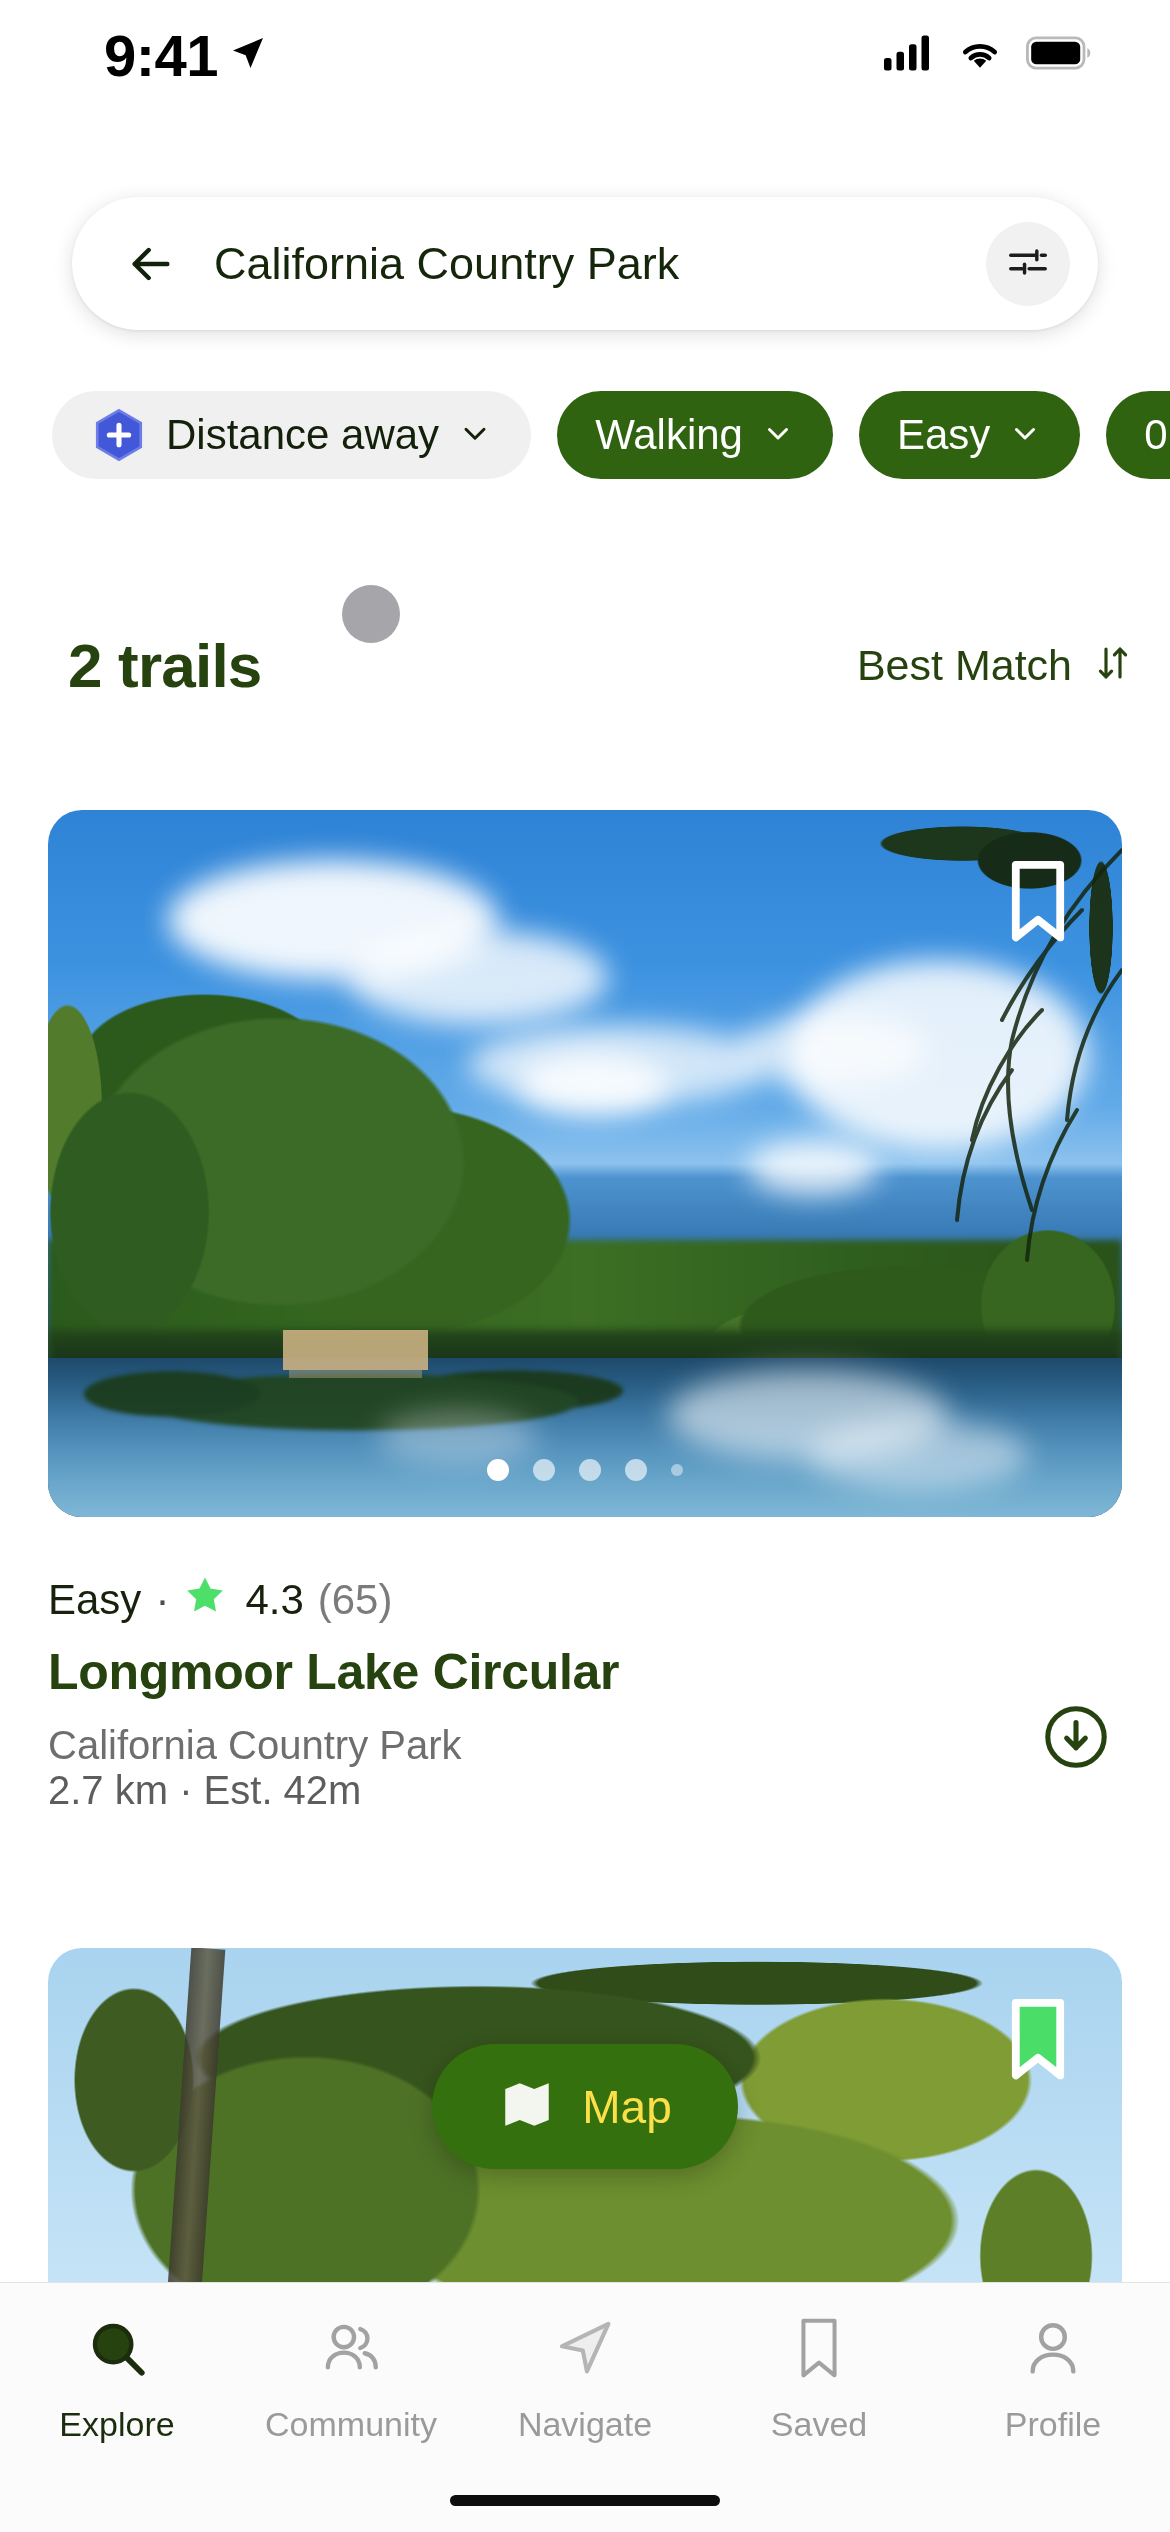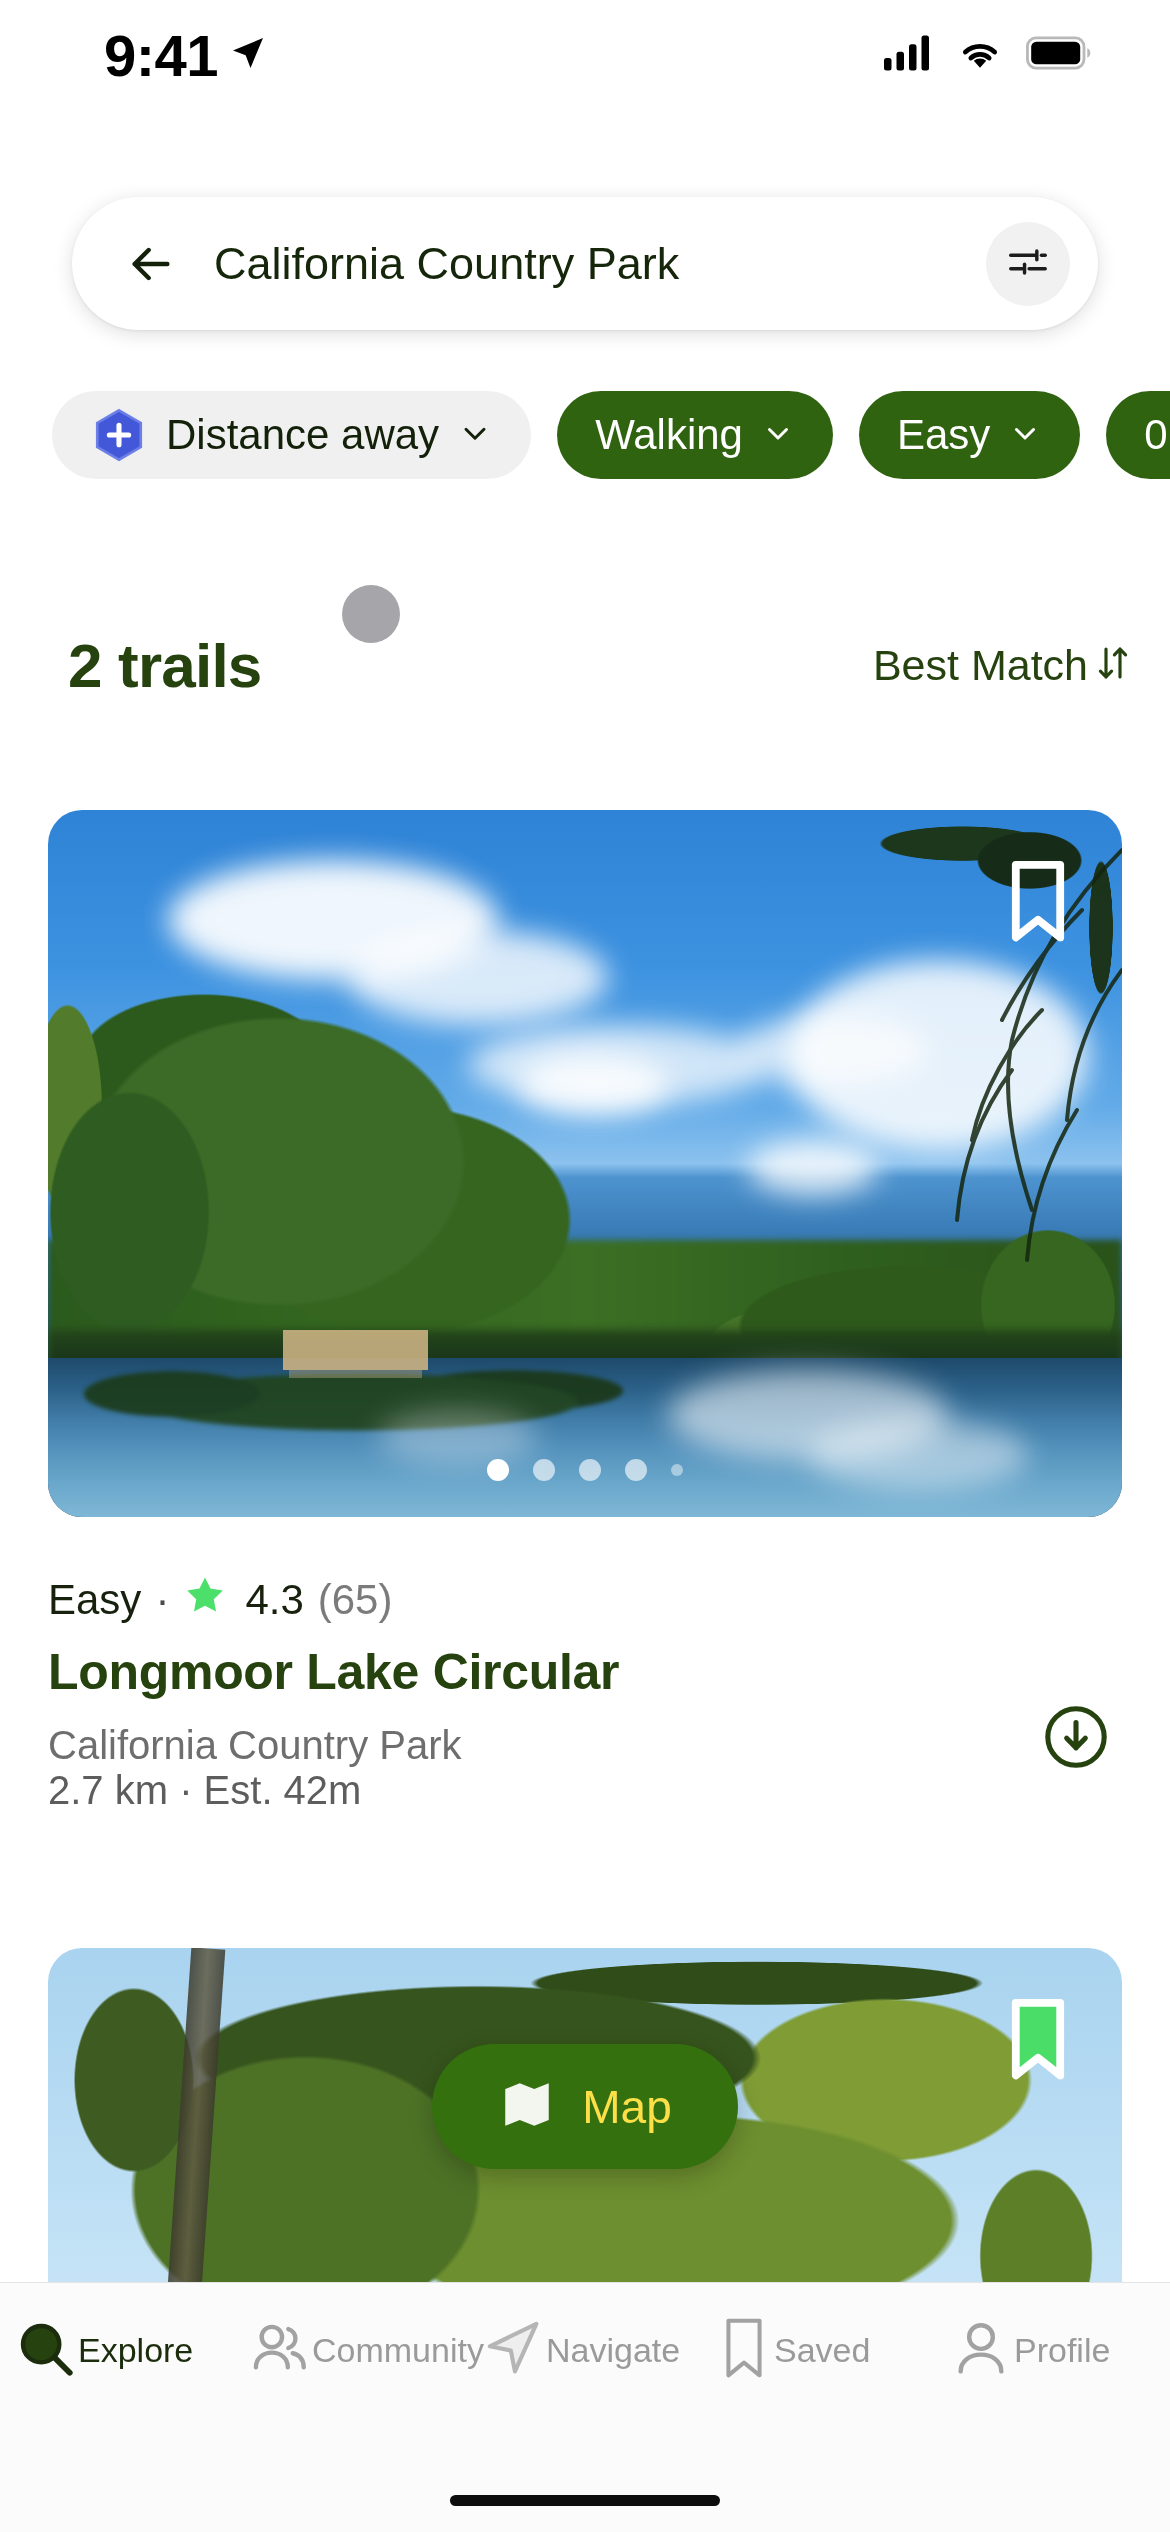--- a/index.html
+++ b/index.html
@@ -60,21 +60,21 @@
     position:absolute; left:16px; top:600px; width:1170px; height:130px;
     display:flex; align-items:center; justify-content:space-between;
     padding:0 52px;
   }
   .count-wrap{ position:relative; display:flex; align-items:center; }
   .trail-count{ font-size:62px; font-weight:700; color:#26420f; letter-spacing:-0.8px; }
   .cursor-dot{
     position:absolute; left:274px; top:-45px; width:58px; height:58px;
     border-radius:50%; background:#a5a5aa;
   }
-  .sort-wrap{ display:flex; align-items:center; gap:4px; }
+  .sort-wrap{ display:flex; align-items:center; gap:20px; }
   .sort-label{ font-size:43px; color:#26420f; }
 
   
   .card{ position:absolute; left:48px; width:1074px; }
   .photo{
     position:relative; width:1074px; border-radius:34px; overflow:hidden;
   }
   .photo.hero{ height:707px; }
   .photo.second{ height:440px; }
 
@@ -208,21 +208,21 @@
   }
   .map-fab-label{ font-size:46px; color:#fde047; font-weight:400; }
 
   
   .tabbar{
     position:absolute; left:0; bottom:0; width:1170px; height:250px;
     background:#fbfbfb; border-top:1px solid #e4e4e4;
     display:flex; align-items:flex-start; justify-content:space-around;
     padding-top:32px;
   }
-  .tab{ width:210px; display:flex; align-items:center; }
+  .tab{ width:210px; display:flex; flex-direction:column; align-items:center; gap:20px; }
   .tab-label{ font-size:34px; color:#9a9a9a; }
   .tab.active .tab-label{ color:#1b2d0d; }
   .home-indicator{
     position:absolute; left:calc(50% - 135px); bottom:26px;
     width:270px; height:11px; border-radius:6px; background:#0d0d0d;
   }
 </style>
 </head>
 <body>
 

